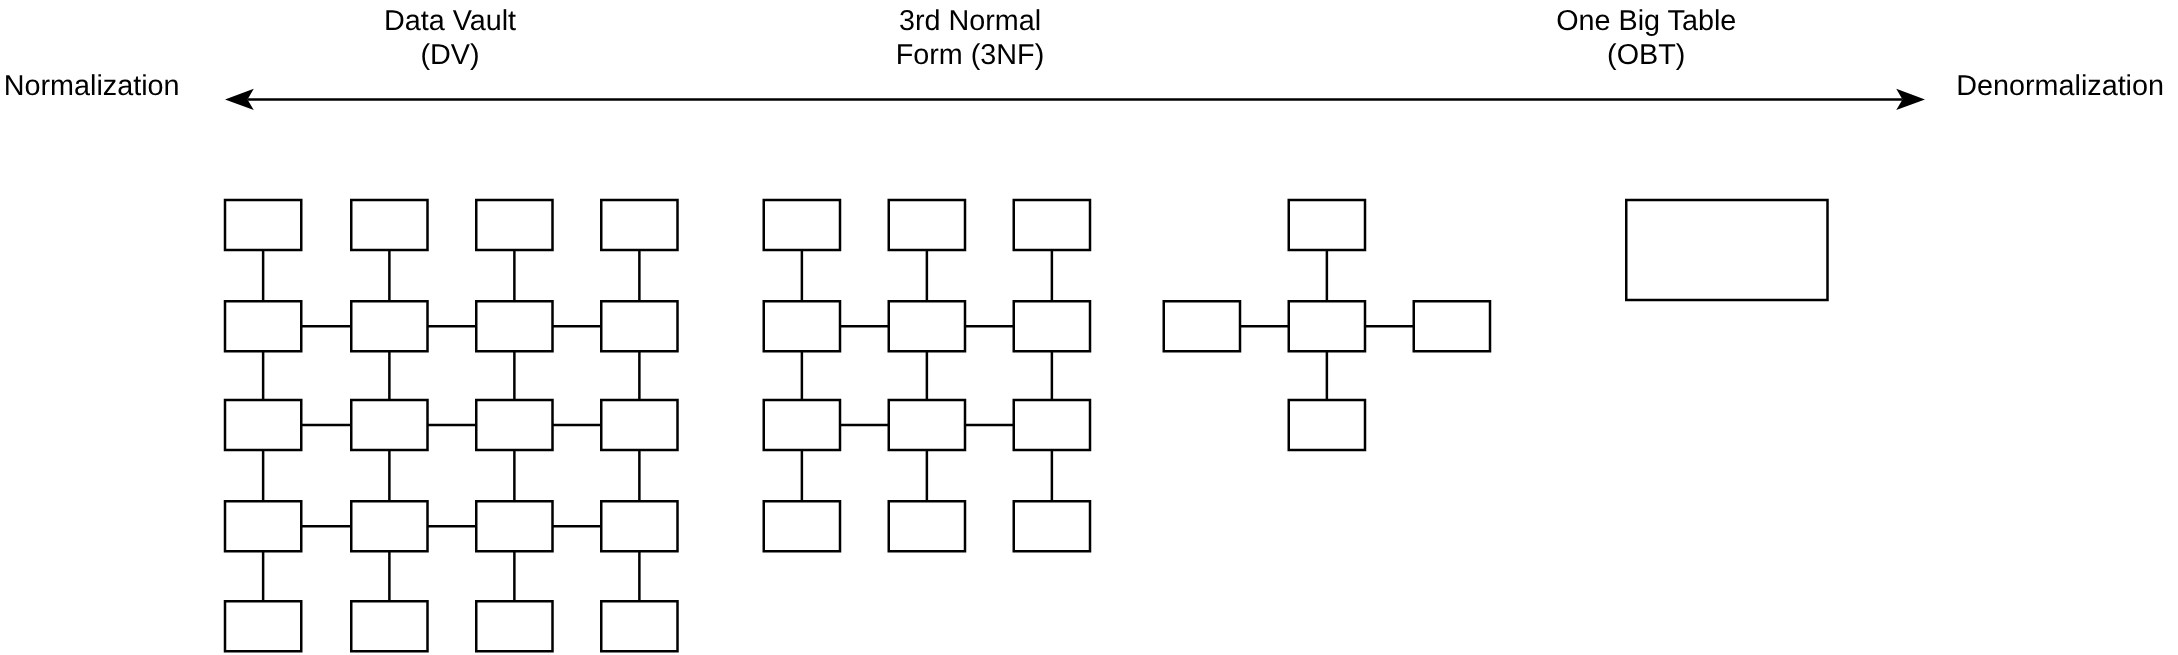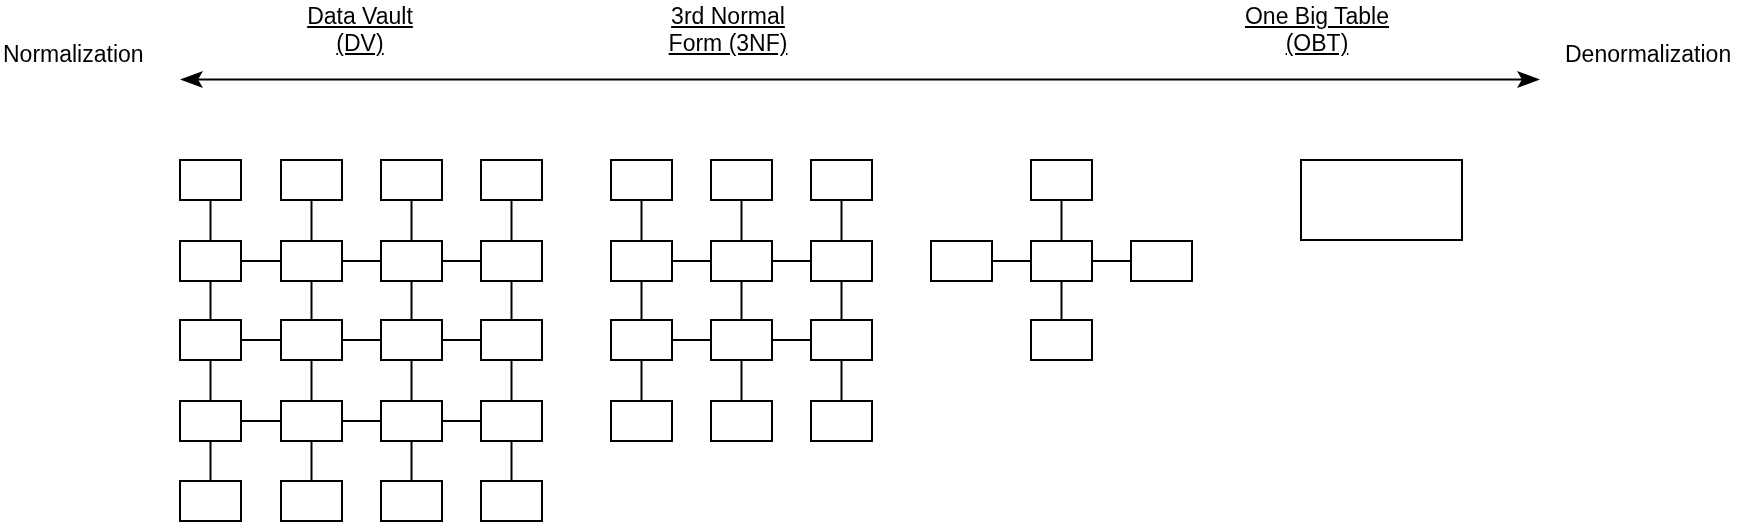--- a/index.html
+++ b/index.html
@@ -16,36 +16,35 @@
     font-family: "Liberation Sans", sans-serif;
     overflow: hidden;
   }
   .canvas svg {
     position: absolute;
     left: 0;
     top: 0;
   }
   .side-label {
     position: absolute;
-    top: 43px;
+    top: 57px;
     font-size: 23px;
     line-height: 23px;
     white-space: nowrap;
   }
   .side-label.left  { left: 3px; }
   .side-label.right { left: 1565px; }
   .cat-label {
     position: absolute;
     top: 3px;
     transform: translateX(-50%);
     text-align: center;
     font-size: 23px;
     line-height: 27px;
     white-space: pre-line;
-    text-decoration: underline;
   }
 </style>
 </head>
 <body>
 
 <div class="canvas">
 
   <svg id="diagram-svg" width="1742" height="524" viewBox="0 0 1742 524">
       <line x1="198" y1="79.5" x2="1522" y2="79.5" stroke="#000000" stroke-width="2"></line>
       <polygon fill="#000000" points="180,79.5 203,71 198,79.5 203,88"></polygon>
@@ -132,20 +131,20 @@
       <rect x="1301" y="160" width="161" height="80" fill="#ffffff" stroke="#000000" stroke-width="2"></rect>
     </svg>
 
   <div class="side-label left">Normalization</div>
 
   <div class="side-label right">Denormalization</div>
 
   <div class="cat-label" style="left: 360px;">Data Vault
 (DV)</div>
 
-  <div class="cat-label" style="left: 728px; text-align: center;">3rd Normal
+  <div class="cat-label" style="left: 776px; text-align: center;">3rd Normal
 Form (3NF)</div>
 
 
   <div class="cat-label" style="left: 1317px;">One Big Table
 (OBT)</div>
 
 </div>
 
 </body></html>

